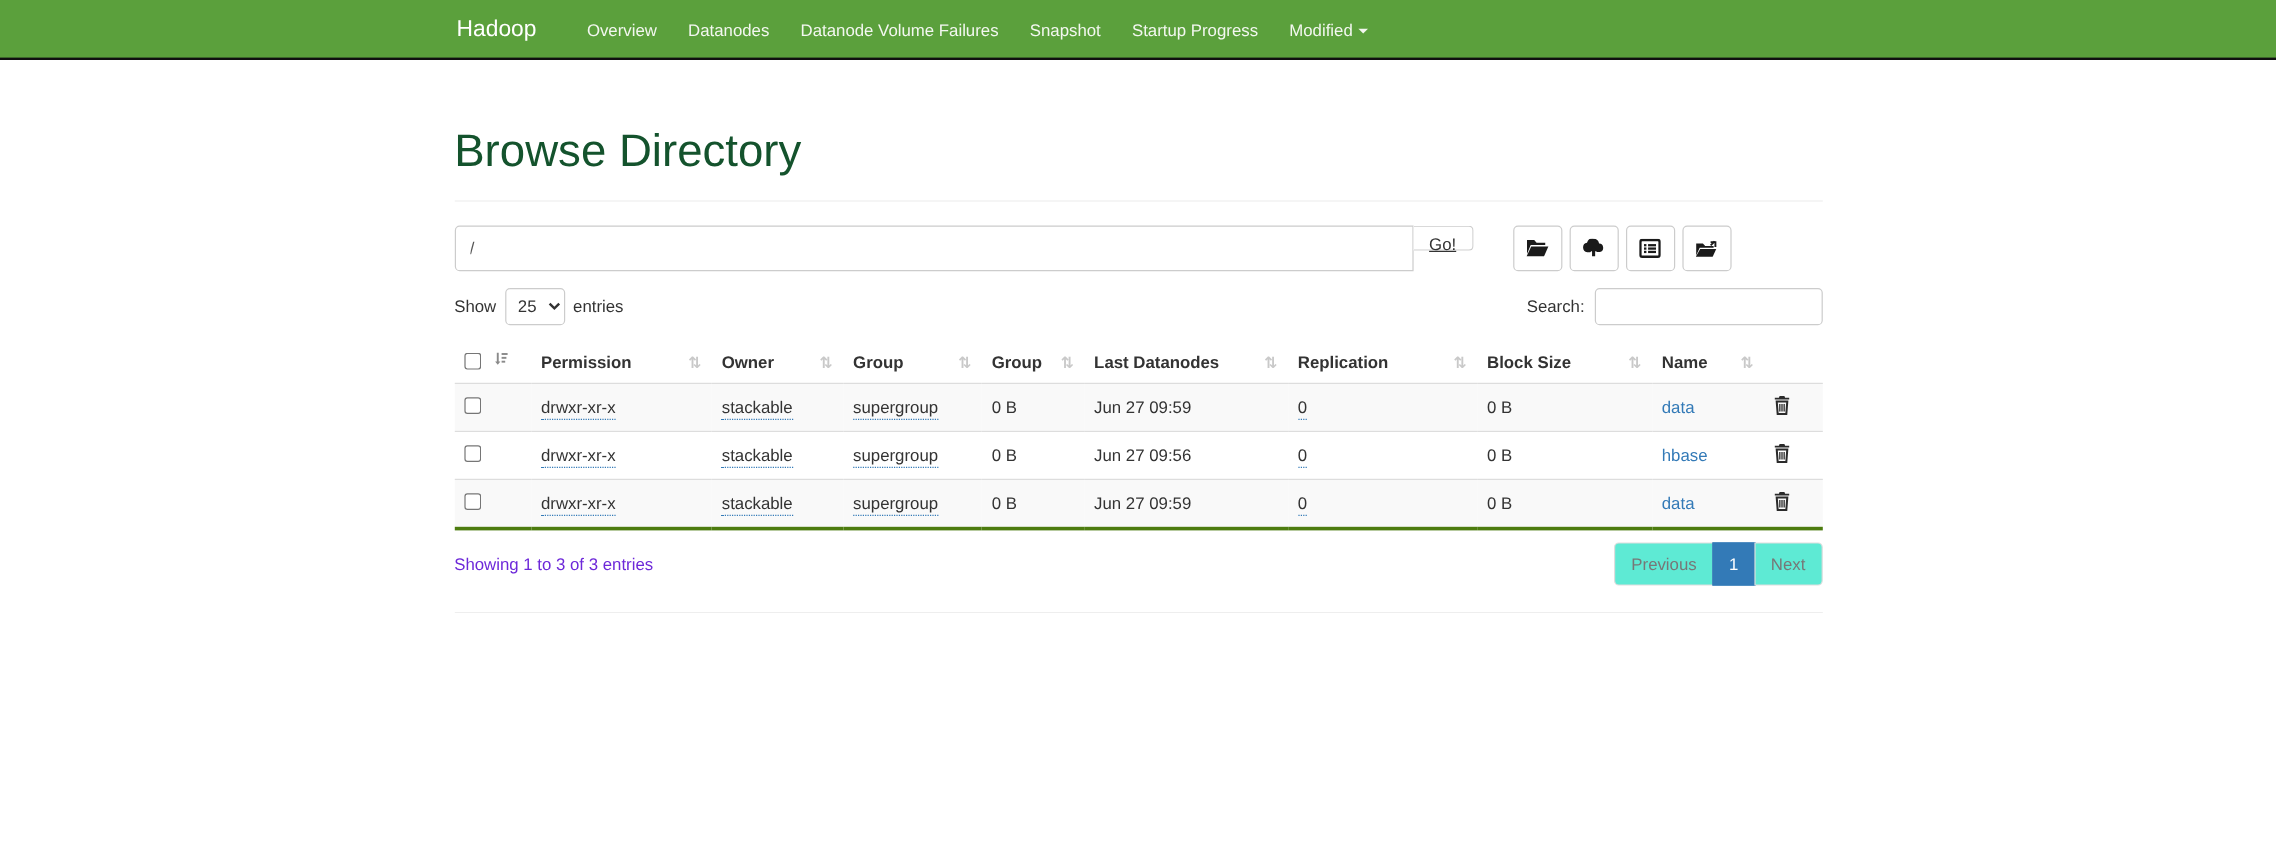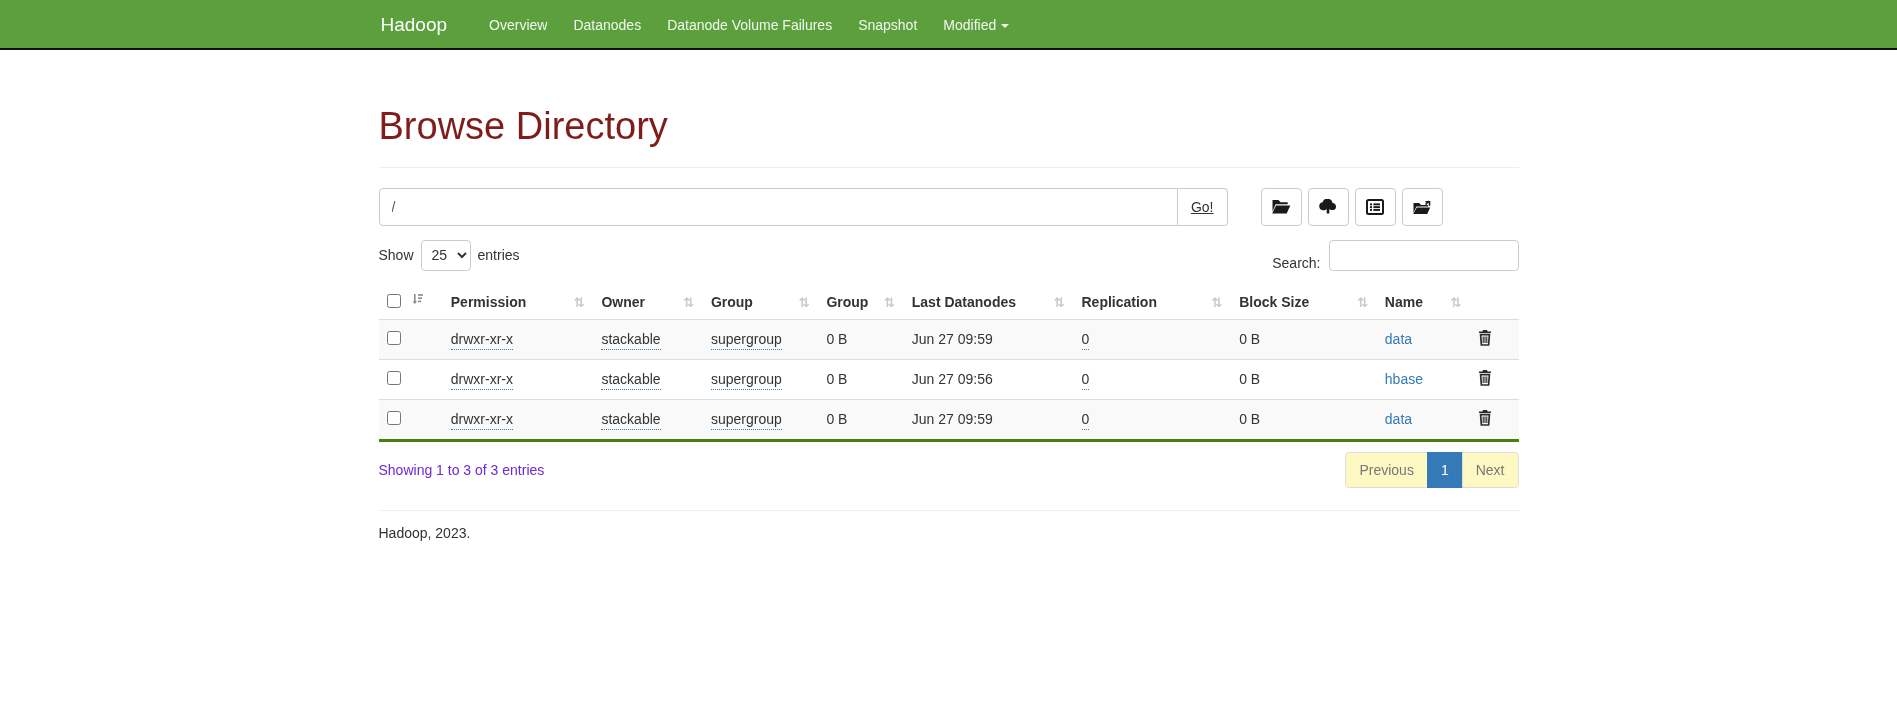--- a/index.html
+++ b/index.html
@@ -51,41 +51,41 @@
   
   .container {
     width: 1170px;
     margin: 0 auto;
     padding: 0 15px;
   }
   h1 {
     margin: 55px 0 18px 0;
     font-size: 38px;
     font-weight: 500;
-    color: #7f1d1d;
+    color: #14532d;
     line-height: 1.15;
   }
   hr { border: none; border-top: 1px solid #eeeeee; margin: 0 0 20px 0; }
 
   
   .path-row { display: flex; align-items: flex-start; }
   .input-group { display: flex; width: 849px; }
   .path-input {
     flex: 1;
     height: 38px;
     padding: 8px 12px;
     font-size: 14px;
     color: #555;
     border: 1px solid #ccc;
     border-radius: 4px 0 0 4px;
     outline: none;
     font-family: inherit;
   }
   .go-btn {
-    height: 38px;
+    height: 21px;
     padding: 6px 13px;
     font-size: 14px;
     color: #333;
     background: #fff;
     border: 1px solid #ccc;
     border-left: none;
     border-radius: 0 4px 4px 0;
     cursor: pointer;
     font-family: inherit;
     text-decoration: underline;
@@ -115,21 +115,21 @@
   .page-size-select {
     height: 31px;
     border: 1px solid #ccc;
     border-radius: 4px;
     padding: 4px 6px;
     font-size: 14px;
     color: #333;
     background: #fff;
     font-family: inherit;
   }
-  .search-box { display: flex; align-items: flex-end; gap: 8px; }
+  .search-box { display: flex; align-items: center; gap: 8px; }
   .search-input {
     height: 31px;
     width: 190px;
     border: 1px solid #ccc;
     border-radius: 4px;
     padding: 4px 8px;
     font-size: 14px;
     outline: none;
     font-family: inherit;
   }
@@ -200,21 +200,21 @@
     justify-content: space-between;
     align-items: center;
     margin-top: 10px;
   }
   .dt-info { color: #6d28d9; }
   .pagination { display: inline-flex; list-style: none; }
   .pagination li a {
     display: inline-block;
     padding: 7px 13px;
     border: 1px solid #ddd;
-    background: #fef9c3;
+    background: #5eead4;
     color: #777;
     margin-left: -1px;
     cursor: pointer;
     line-height: 20px;
   }
   .pagination li:first-child a { border-radius: 4px 0 0 4px; margin-left: 0; }
   .pagination li:last-child a { border-radius: 0 4px 4px 0; }
   .pagination li.active a {
     background: #337ab7;
     border-color: #337ab7;
@@ -242,20 +242,25 @@
           </a>
       </li>
       <li>
         <a>
             <span>Datanode Volume Failures</span>
           </a>
       </li>
       <li>
         <a>
             <span>Snapshot</span>
+          </a>
+      </li>
+      <li>
+        <a>
+            <span>Startup Progress</span>
           </a>
       </li>
       <li>
         <a>
           <span>Modified</span>
           <span class="caret"></span>
         </a>
       </li>
     </ul>
   </div>
@@ -458,15 +463,14 @@
       <li class="active">
         <a>1</a>
       </li>
       <li>
         <a>Next</a>
       </li>
     </ul>
   </div>
 
   <hr class="footer-hr">
-  <div class="site-footer">Hadoop, 2023.</div>
 
 </div>
 
 </body></html>

